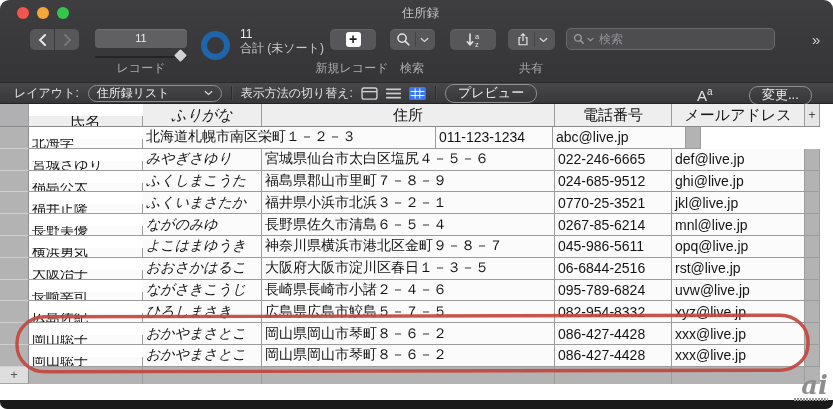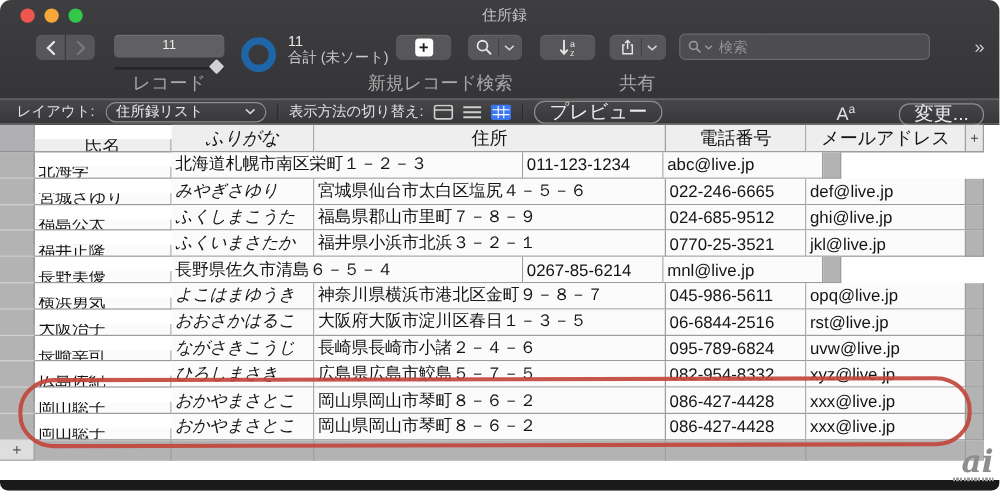--- a/index.html
+++ b/index.html
@@ -17,21 +17,21 @@
   .tl{position:absolute;top:7px;width:12px;height:12px;border-radius:50%;}
   .tl.red{left:13px;background:#f0564f;}
   .tl.yellow{left:33px;background:#f6a73a;}
   .tl.green{left:53px;background:#32c749;}
   .wtitle{position:absolute;left:0;right:0;top:5px;text-align:center;
     color:#c2c2c4;font-size:12.5px;}
 
   
   .tbtn{position:absolute;top:29px;height:21px;background:#57575a;border-radius:5px;
     box-shadow:inset 0 1px 0 rgba(255,255,255,.08);display:flex;align-items:center;justify-content:center;}
-  .tlabel{position:absolute;top:60px;font-size:15px;color:#a9a9ab;white-space:nowrap;transform:translateX(-50%);}
+  .tlabel{position:absolute;top:60px;font-size:12px;color:#a9a9ab;white-space:nowrap;transform:translateX(-50%);}
   .navgroup{position:absolute;left:30px;top:29px;display:flex;gap:1px;}
   .navbtn{width:24px;height:21px;background:#57575a;display:flex;align-items:center;justify-content:center;}
   .navbtn.first{border-radius:5px 0 0 5px;}
   .navbtn.last{border-radius:0 5px 5px 0;}
   .recfield{position:absolute;left:95px;top:29px;width:92px;height:19px;background:#606063;
     border-radius:4px;box-shadow:inset 0 1px 0 rgba(255,255,255,.1);
     color:#ededed;font-size:11px;text-align:center;line-height:19px;}
   .slidertrack{position:absolute;left:95px;top:56px;width:92px;height:2px;background:#242426;border-radius:1px;}
   .sliderthumb{position:absolute;left:176px;top:51px;width:9px;height:9px;background:#d2d2d4;transform:rotate(45deg);border-radius:1px;}
   .foundring{position:absolute;left:201px;top:31px;width:17px;height:17px;border:6px solid #1f66a8;border-radius:50%;}
@@ -51,21 +51,21 @@
   
   .layoutbar{position:absolute;left:0;top:82px;width:833px;height:22px;
     background:linear-gradient(#48484a,#37373a);border-top:1px solid #2b2b2d;border-bottom:1px solid #232325;
     box-sizing:border-box;display:flex;align-items:center;}
   .lb-label{color:#e2e2e4;font-size:12px;}
   .lb-sep{width:1px;height:14px;background:#2a2a2c;margin:0 9px;box-shadow:1px 0 0 #55555788;}
   .layoutdd{width:134px;height:17px;border:1px solid #8d8d90;border-radius:9px;display:flex;
     align-items:center;padding:0 8px;box-sizing:border-box;color:#ececee;font-size:12px;}
   .layoutdd .ddtext{flex:1;}
   .viewicons{display:flex;gap:7px;align-items:center;}
-  .pillbtn{height:17px;border:1px solid #8d8d90;border-radius:9px;color:#ececee;font-size:16px;
+  .pillbtn{height:17px;border:1px solid #8d8d90;border-radius:9px;color:#ececee;font-size:13px;
     display:flex;align-items:center;padding:0 12px;background:transparent;}
   .fmtAa{position:absolute;left:697px;top:3px;color:#e0e0e2;font-size:15px;}
   .fmtAa sup{font-size:10px;}
   .changebtn{position:absolute;left:749px;top:2.5px;}
 
   
   .table{position:absolute;left:0;top:104px;width:820px;font-size:14px;color:#141414;}
   .trow{display:flex;height:21.8px;box-sizing:border-box;}
   .hrow{display:flex;height:23px;}
   .cell{box-sizing:border-box;border-right:1px solid #9c9c9e;border-bottom:1px solid #9c9c9e;
@@ -274,20 +274,21 @@
           <div class="cell dcell c-name">福井正隆</div>
           <div class="cell dcell c-kana">ふくいまさたか</div>
           <div class="cell dcell c-addr">福井県小浜市北浜３－２－１</div>
           <div class="cell dcell c-phone">0770-25-3521</div>
           <div class="cell dcell c-email">jkl@live.jp</div>
           <div class="cell extracell c-plus"></div>
         </div>
         <div class="trow">
           <div class="cell selcell c-sel"></div>
           <div class="cell dcell c-name">長野美優</div>
+          <div class="cell dcell c-kana">ながのみゆ</div>
           <div class="cell dcell c-addr">長野県佐久市清島６－５－４</div>
           <div class="cell dcell c-phone">0267-85-6214</div>
           <div class="cell dcell c-email">mnl@live.jp</div>
           <div class="cell extracell c-plus"></div>
         </div>
         <div class="trow">
           <div class="cell selcell c-sel"></div>
           <div class="cell dcell c-name">横浜勇気</div>
           <div class="cell dcell c-kana">よこはまゆうき</div>
           <div class="cell dcell c-addr">神奈川県横浜市港北区金町９－８－７</div>

